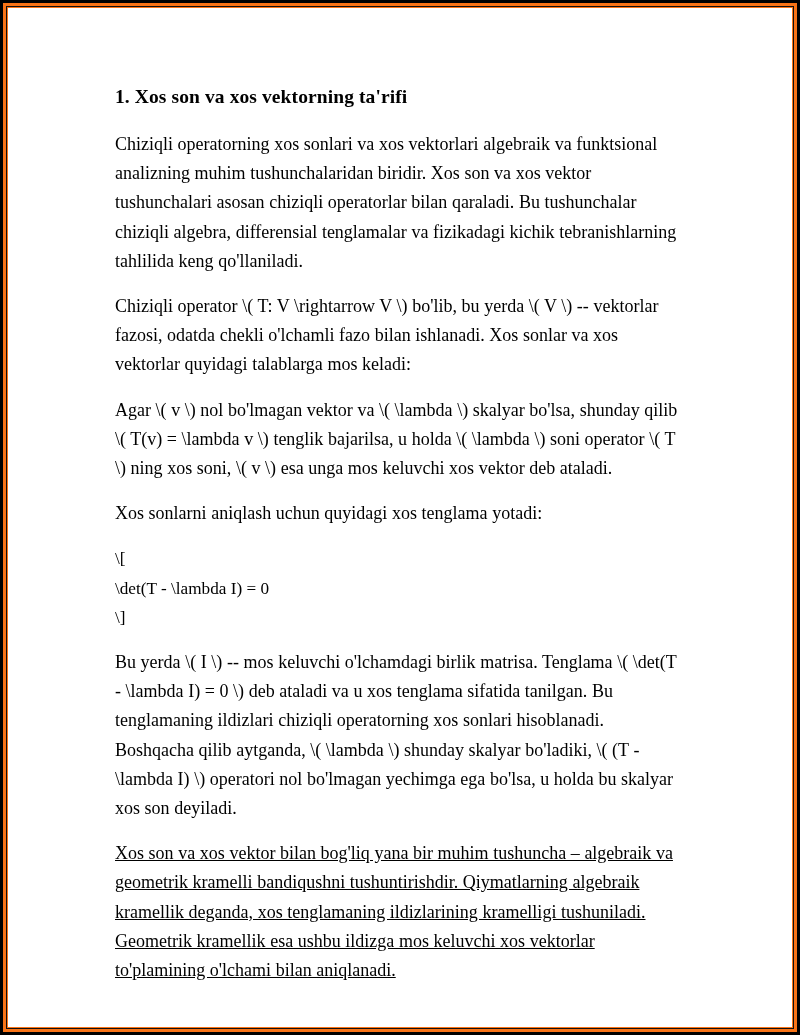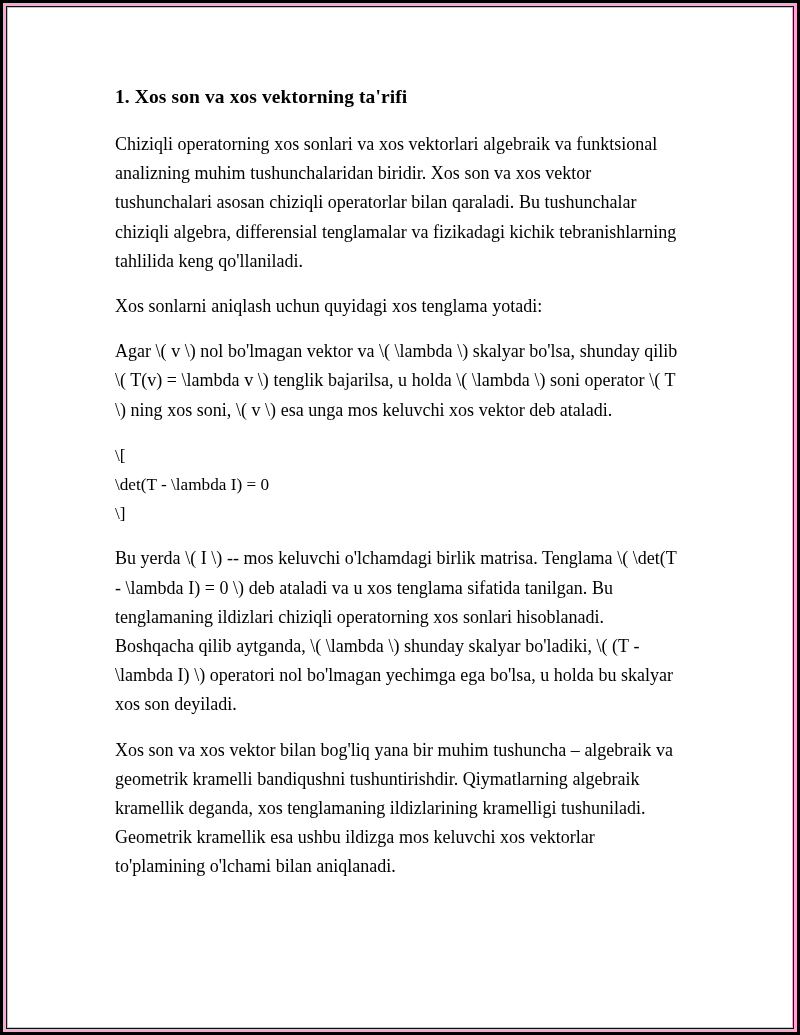--- a/index.html
+++ b/index.html
@@ -13,21 +13,21 @@
     font-family: "Liberation Serif", "DejaVu Serif", serif;
     color: #000000;
     -webkit-font-smoothing: antialiased;
   }
 
   .page-frame {
     position: relative;
     width: 800px;
     height: 1035px;
     box-sizing: border-box;
-    background: #f9a8d4;
+    background: #f97316;
     overflow: hidden;
     padding-left: 24px;
   }
 
   
   .page-frame::before {
     content: "";
     position: absolute;
     left: 0;
     top: 0;
@@ -77,44 +77,46 @@
   .doc-paragraph {
     font-size: 18px;
     line-height: 29.2px;
     margin: 0 0 16px 0;
     text-align: left;
     word-spacing: 0.1px;
   }
 
   .doc-paragraph:last-child {
     margin-bottom: 8px;
+    text-decoration: underline;
   }
 
   .math-block {
     font-size: 17.2px;
     line-height: 29.2px;
     margin: 0 0 16px 0;
     white-space: pre-line;
   }
 </style>
 </head>
 <body>
 
 <div class="page-frame">
   <div class="page-sheet">
     <div class="doc-body">
 
       <h1 class="doc-heading">1. Xos son va xos vektorning ta'rifi</h1>
 
       <p class="doc-paragraph">Chiziqli operatorning xos sonlari va xos vektorlari algebraik va funktsional analizning muhim tushunchalaridan biridir. Xos son va xos vektor tushunchalari asosan chiziqli operatorlar bilan qaraladi. Bu tushunchalar chiziqli algebra, differensial tenglamalar va fizikadagi kichik tebranishlarning tahlilida keng qo'llaniladi.</p>
 
+      <p class="doc-paragraph">Chiziqli operator \( T: V \rightarrow V \) bo'lib, bu yerda \( V \) -- vektorlar fazosi, odatda chekli o'lchamli fazo bilan ishlanadi. Xos sonlar va xos vektorlar quyidagi talablarga mos keladi:</p>
+
+      <p class="doc-paragraph">Agar \( v \) nol bo'lmagan vektor va \( \lambda \) skalyar bo'lsa, shunday qilib \( T(v) = \lambda v \) tenglik bajarilsa, u holda \( \lambda \) soni operator \( T \) ning xos soni, \( v \) esa unga mos keluvchi xos vektor deb ataladi.</p>
 
       <p class="doc-paragraph">Xos sonlarni aniqlash uchun quyidagi xos tenglama yotadi:</p>
-
-      <p class="doc-paragraph">Agar \( v \) nol bo'lmagan vektor va \( \lambda \) skalyar bo'lsa, shunday qilib \( T(v) = \lambda v \) tenglik bajarilsa, u holda \( \lambda \) soni operator \( T \) ning xos soni, \( v \) esa unga mos keluvchi xos vektor deb ataladi.</p>
 
       <div class="math-block">\[
 \det(T - \lambda I) = 0
 \]</div>
 
       <p class="doc-paragraph">Bu yerda \( I \) -- mos keluvchi o'lchamdagi birlik matrisa. Tenglama \( \det(T - \lambda I) = 0 \) deb ataladi va u xos tenglama sifatida tanilgan. Bu tenglamaning ildizlari chiziqli operatorning xos sonlari hisoblanadi. Boshqacha qilib aytganda, \( \lambda \) shunday skalyar bo'ladiki, \( (T - \lambda I) \) operatori nol bo'lmagan yechimga ega bo'lsa, u holda bu skalyar xos son deyiladi.</p>
 
       <p class="doc-paragraph">Xos son va xos vektor bilan bog'liq yana bir muhim tushuncha – algebraik va geometrik kramelli bandiqushni tushuntirishdir. Qiymatlarning algebraik kramellik deganda, xos tenglamaning ildizlarining kramelligi tushuniladi. Geometrik kramellik esa ushbu ildizga mos keluvchi xos vektorlar to'plamining o'lchami bilan aniqlanadi.</p>
 
     </div>

